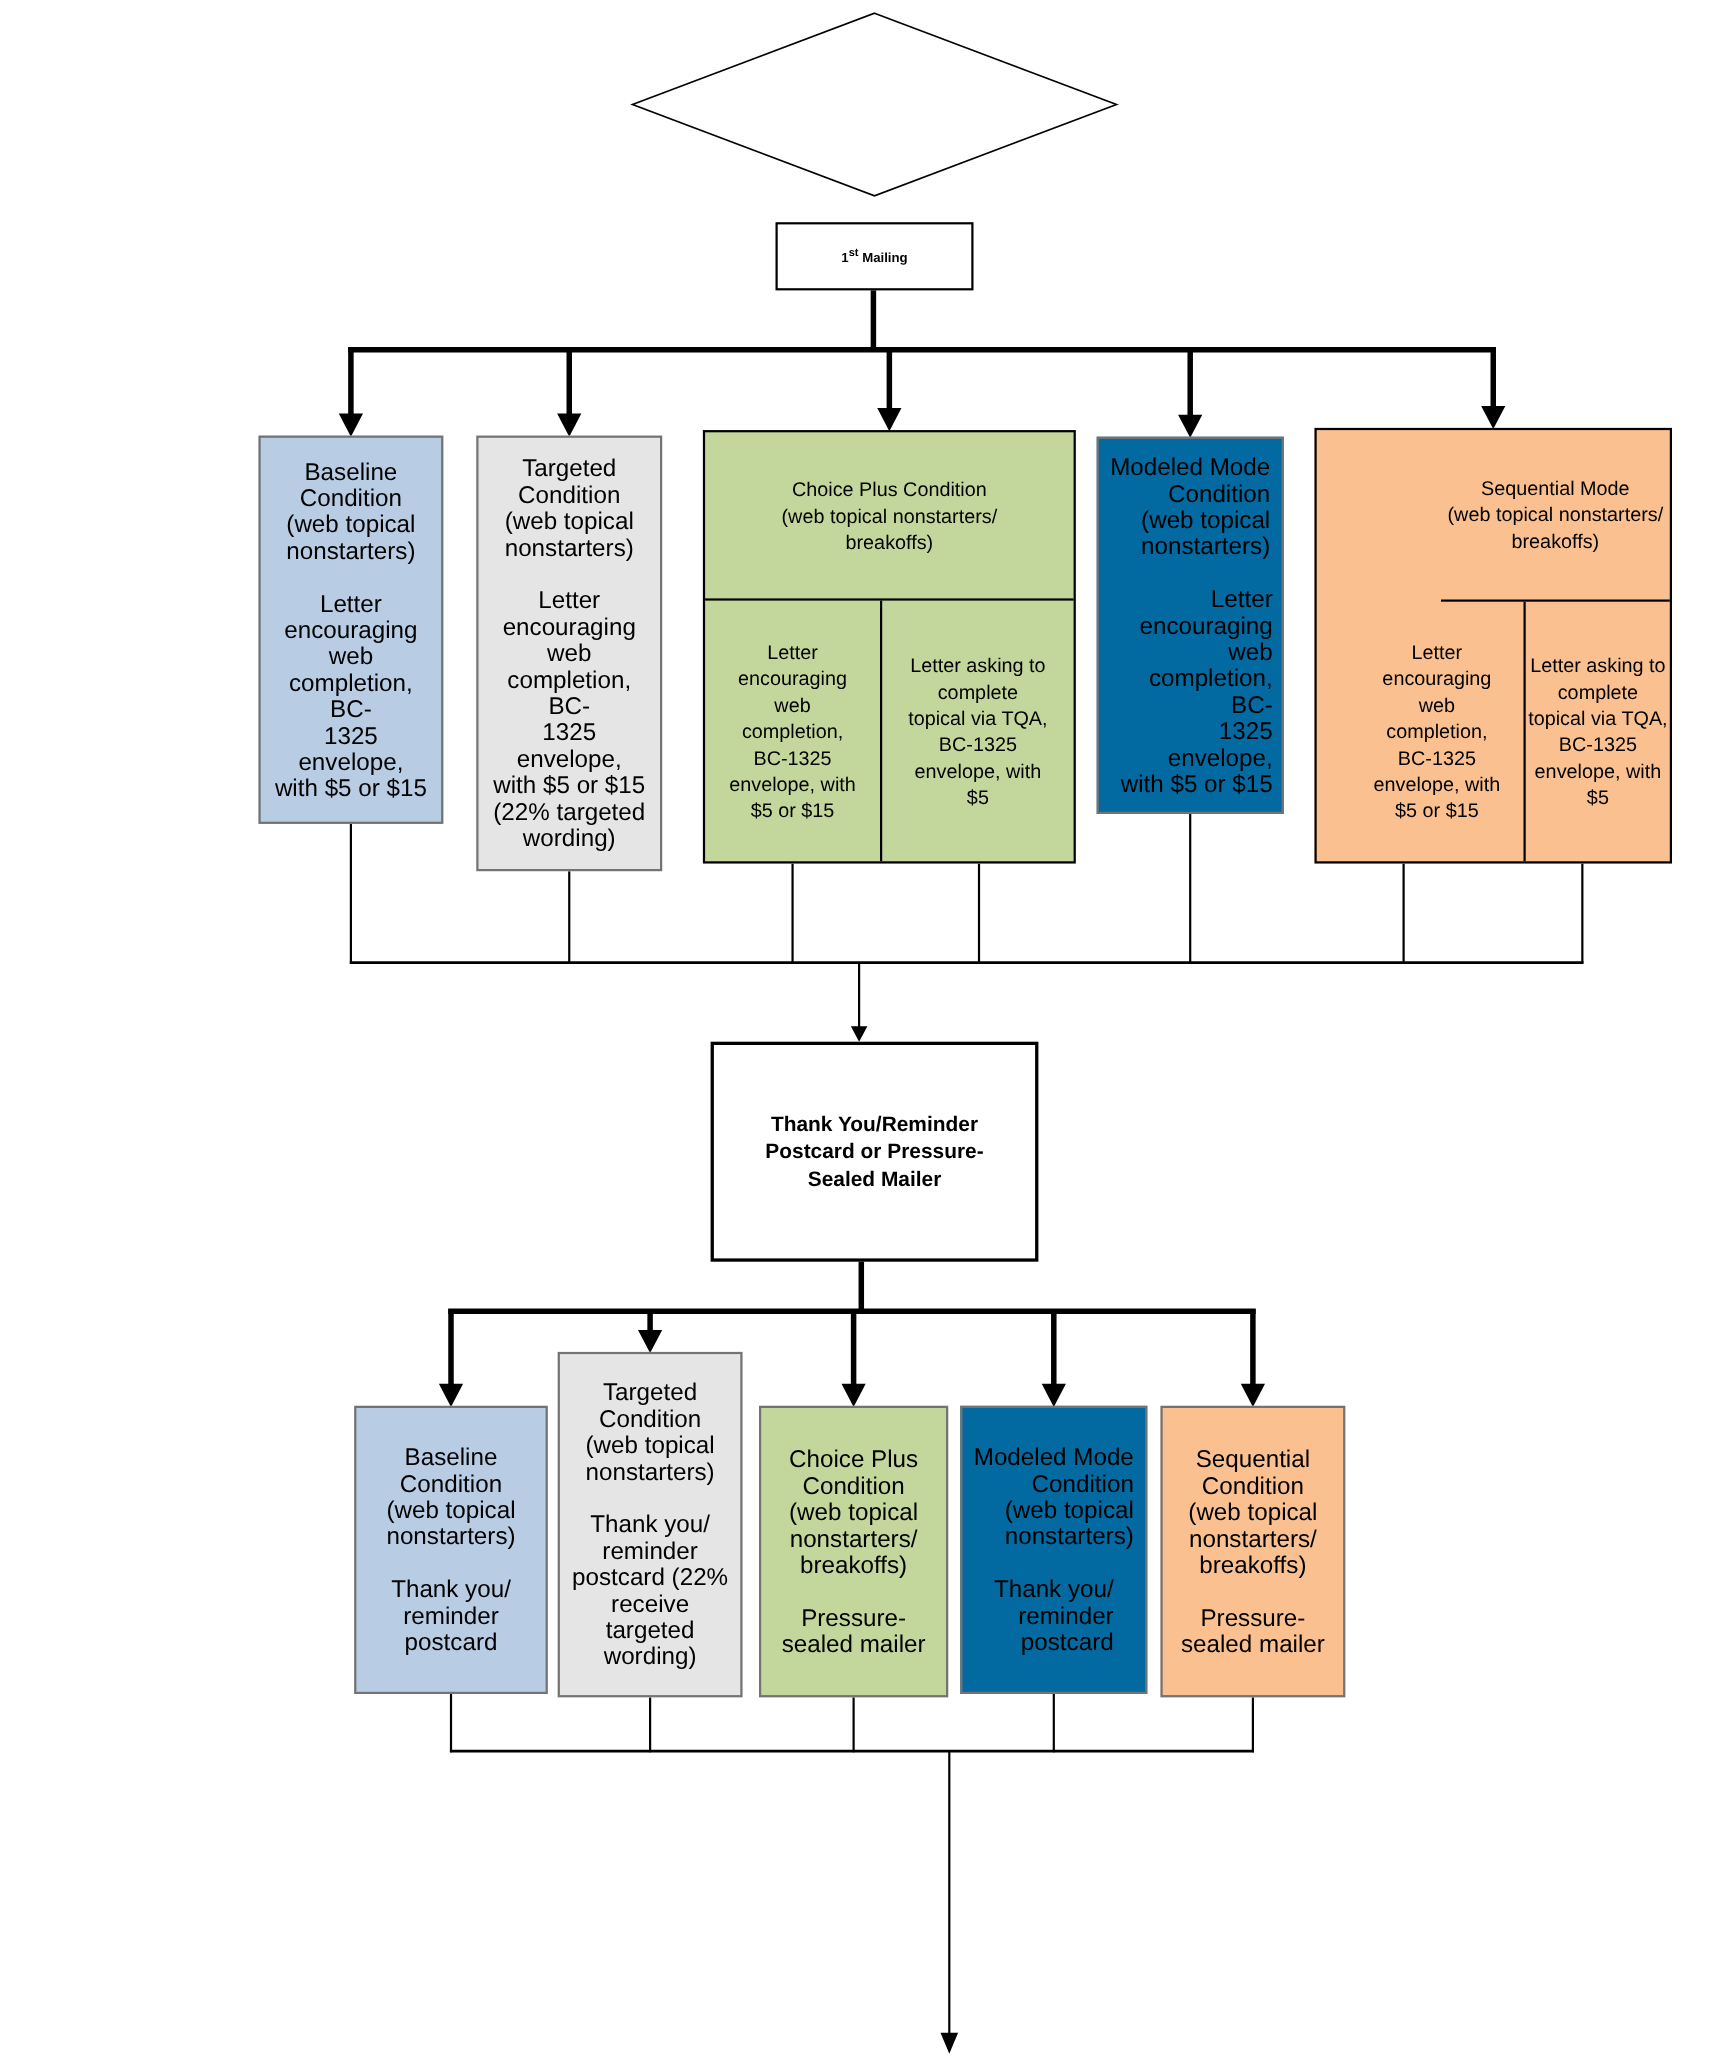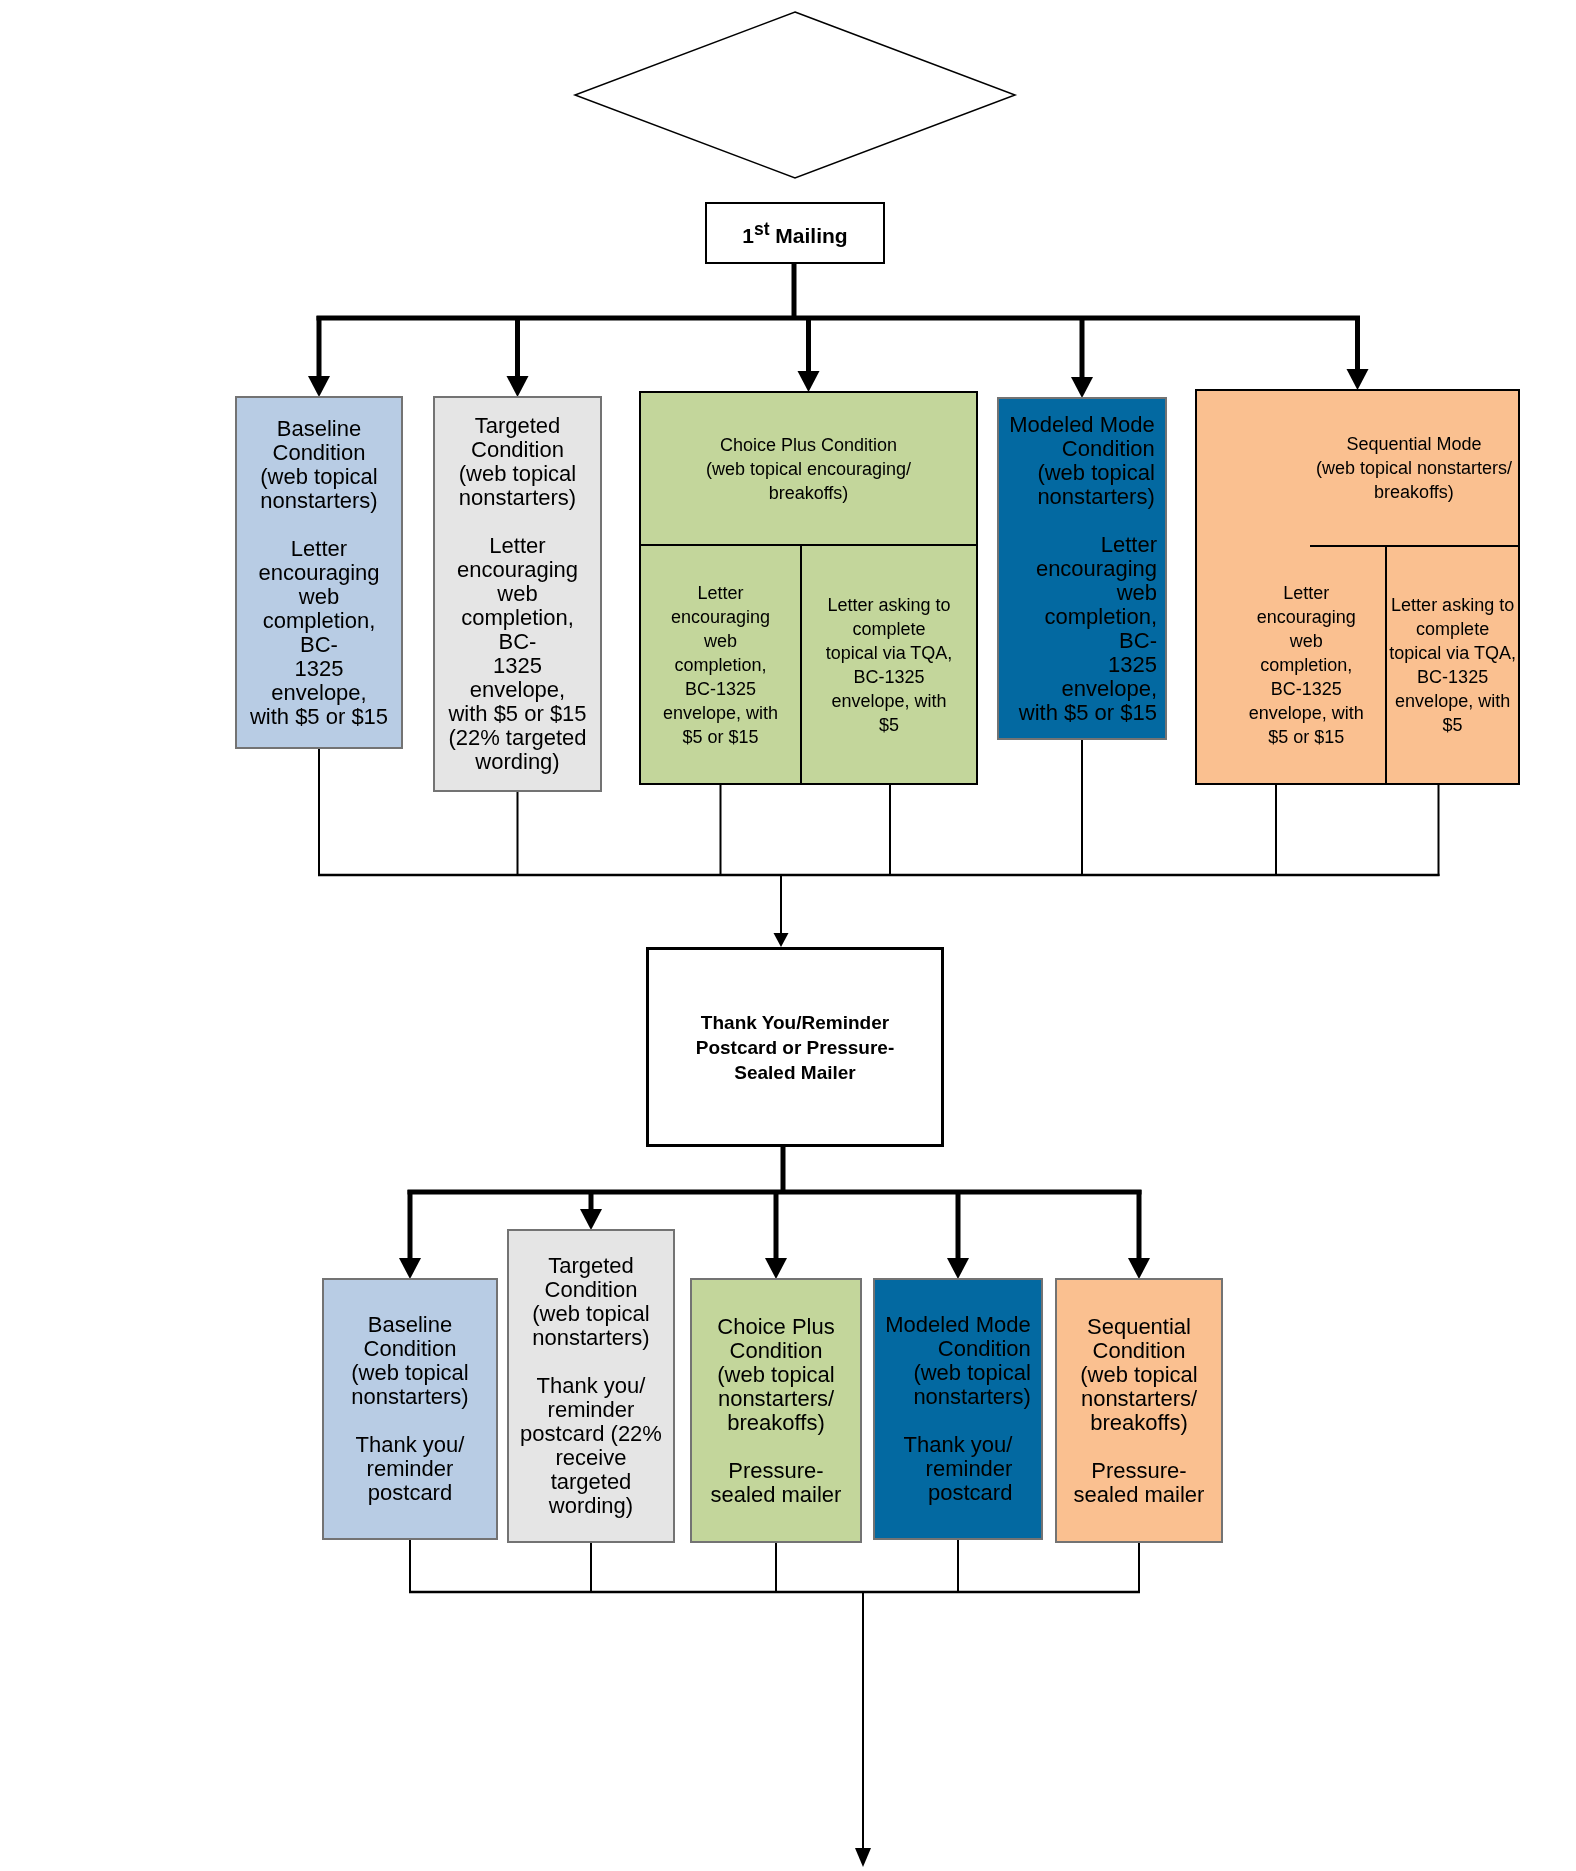--- a/index.html
+++ b/index.html
@@ -83,21 +83,21 @@
   #first-mailing-box {
     position: absolute;
     left: 705px; top: 202px;
     width: 180px; height: 62px;
     box-sizing: border-box;
     border: 2px solid #000000;
     display: flex;
     justify-content: center;
     align-items: center;
     font-weight: bold;
-    font-size: 21px;
+    font-size: 12px;
     background: #ffffff;
   }
   #thankyou-box {
     position: absolute;
     left: 634px; top: 947px;
     width: 298px; height: 200px;
     box-sizing: border-box;
     border: 3px solid #000000;
     background: #ffffff;
     display: flex;
@@ -203,21 +203,21 @@
 web
 completion, BC-
 1325 envelope,
 with $5 or $15
 (22% targeted
 wording)</div>
   </div>
 
   <div class="split-box c-choice" style="left:639px; top:391px; width:339px; height:394px;">
     <div class="split-header" style="height:153px;">Choice Plus Condition
-(web topical encouraging/
+(web topical nonstarters/
 breakoffs)</div>
     <div class="split-row">
       <div class="split-cell left" style="flex:0 0 161px;">Letter
 encouraging
 web
 completion,
 BC-1325
 envelope, with
 $5 or $15</div>
       <div class="split-cell">Letter asking to

